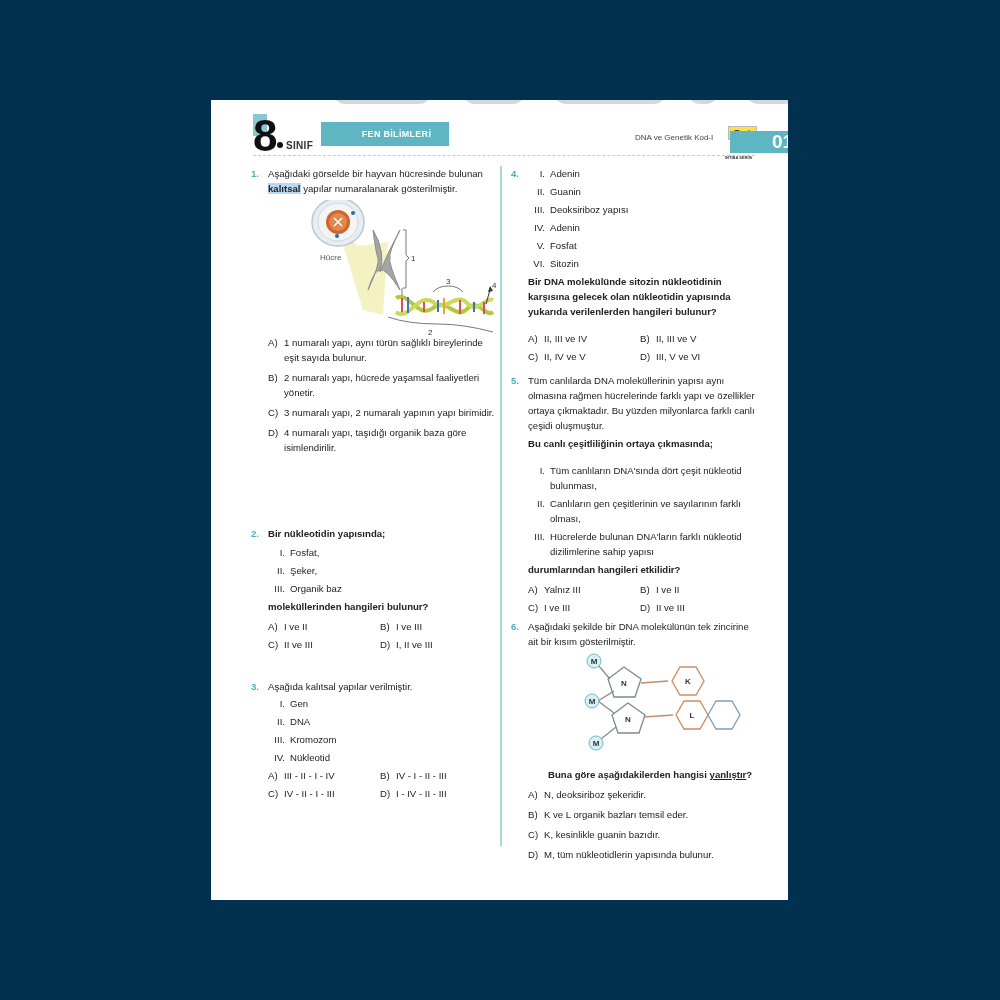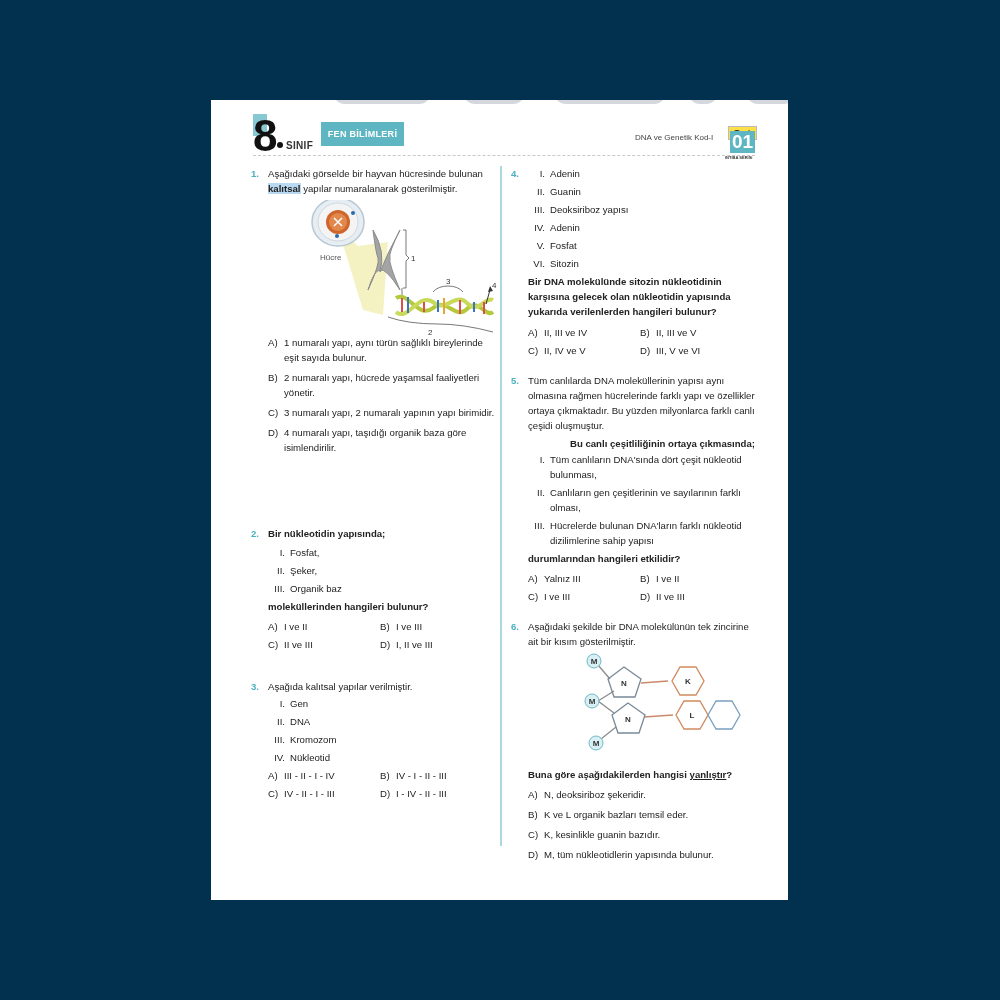--- a/index.html
+++ b/index.html
@@ -10,24 +10,24 @@
   .page {
     position:absolute; left:211px; top:100px; width:577px; height:800px;
     background:#fff; overflow:hidden;
   }
   .tabs-shadow { position:absolute; top:-8px; left:0; width:100%; height:14px; }
   .tabs-shadow span { position:absolute; top:0; height:12px; background:#c9ced3; border-radius:0 0 30px 30px; opacity:.8; }
   .hdr-num { position:absolute; left:42px; top:14px; font-size:44px; font-weight:bold; color:#111; line-height:44px; }
   .hdr-num-bg { position:absolute; left:42px; top:14px; width:14px; height:22px; background:#5fb6c3; opacity:.75; }
   .hdr-dot { position:absolute; left:66px; top:42px; width:6px; height:6px; border-radius:50%; background:#111; }
   .hdr-sinif { position:absolute; left:75px; top:40px; font-size:10px; font-weight:bold; color:#333; letter-spacing:.3px; }
-  .hdr-subject { position:absolute; left:110px; top:22px; width:83px; height:24px; background:#5fb6c3; color:#fff; font-size:9px; font-weight:bold; display:flex; align-items:center; justify-content:center; letter-spacing:.3px; }
+  .hdr-subject { position:absolute; left:110px; top:22px; width:105px; height:24px; background:#5fb6c3; color:#fff; font-size:9px; font-weight:bold; display:flex; align-items:center; justify-content:center; letter-spacing:.3px;padding-left:23px; }
   .hdr-topic { position:absolute; left:424px; top:33px; font-size:8px; color:#444; }
   .test-label { position:absolute; left:517px; top:26px; width:27px; height:12px; border:1px solid #bbb; font-size:8px; font-weight:bold; text-align:center; line-height:12px; background:#fde047; }
-  .test-num { position:absolute; left:519px; top:31px; width:25px; height:22px; background:#5fb6c3; color:#fff; font-size:19px; font-weight:bold; text-align:center; line-height:22px; }
+  .test-num { position:absolute; left:519px; top:31px; width:25px; height:22px; background:#5fb6c3; color:#fff; font-size:19px; font-weight:bold; text-align:center; line-height:22px;padding-left:40px; }
   .test-series { position:absolute; left:514px; top:55px; font-size:4px; color:#333; font-weight:bold; }
   .hdr-line { position:absolute; left:42px; top:55px; width:502px; border-top:1px dashed #c9c9c9; }
   .col-divider { position:absolute; left:289px; top:66px; width:2px; height:680px; background:#a9d8de; }
   .col { position:absolute; font-size:9.6px; line-height:15px; }
   .col.left { left:40px; top:66px; width:244px; }
   .col.right { left:300px; top:66px; width:244px; }
   .q { position:absolute; left:0; width:244px; }
   .qnum { position:absolute; left:0; top:0; color:#4bb0c0; font-weight:bold; }
   .qbody { margin-left:17px; }
   .bold { font-weight:bold; }
@@ -247,21 +247,21 @@
             <span>Adenin</span>
           </div>
         <div class="roman">
             <span class="r">V.</span>
             <span>Fosfat</span>
           </div>
         <div class="roman">
             <span class="r">VI.</span>
             <span>Sitozin</span>
           </div>
-        <div class="bold" style="margin-bottom:6px;">Bir DNA molekülünde sitozin nükleotidinin karşısına gelecek olan nükleotidin yapısında yukarıda verilenlerden hangileri bulunur?</div>
+        <div class="bold" style="margin-bottom:12px;">Bir DNA molekülünde sitozin nükleotidinin karşısına gelecek olan nükleotidin yapısında yukarıda verilenlerden hangileri bulunur?</div>
         <div class="opt2">
           <div>
               <span class="l">A)</span>
               <span>II, III ve IV</span>
             </div>
           <div>
               <span class="l">B)</span>
               <span>II, III ve V</span>
             </div>
         </div>
@@ -275,21 +275,21 @@
               <span>III, V ve VI</span>
             </div>
         </div>
       </div>
     </div>
 
     <div class="q" style="top:207px;">
       <span class="qnum">5.</span>
       <div class="qbody">
         <div style="margin-bottom:3px;">Tüm canlılarda DNA moleküllerinin yapısı aynı olmasına rağmen hücrelerinde farklı yapı ve özellikler ortaya çıkmaktadır. Bu yüzden milyonlarca farklı canlı çeşidi oluşmuştur.</div>
-        <div class="bold" style="margin-bottom:1px;text-align:right;">Bu canlı çeşitliliğinin ortaya çıkmasında;</div>
+        <div class="bold" style="margin-bottom:12px;">Bu canlı çeşitliliğinin ortaya çıkmasında;</div>
         <div class="roman">
             <span class="r">I.</span>
             <span>Tüm canlıların DNA'sında dört çeşit nükleotid bulunması,</span>
           </div>
         <div class="roman">
             <span class="r">II.</span>
             <span>Canlıların gen çeşitlerinin ve sayılarının farklı olması,</span>
           </div>
         <div class="roman">
             <span class="r">III.</span>
@@ -352,21 +352,21 @@
               <text x="66" y="11">M</text>
               <text x="64" y="51">M</text>
               <text x="68" y="93">M</text>
               <text x="96" y="33">N</text>
               <text x="100" y="69">N</text>
               <text x="160" y="31">K</text>
               <text x="164" y="65">L</text>
             </g>
           </svg>
         </div>
-        <div class="bold" style="margin-top:14px; margin-bottom:5px;">
+        <div class="bold" style="margin-top:14px; margin-bottom:5px;margin-left:20px;">
           <span>Buna göre aşağıdakilerden hangisi </span><span class="u">yanlıştır</span><span>?</span>
         </div>
         <div class="opt">
             <span class="l">A)</span>
             <span>N, deoksiriboz şekeridir.</span>
           </div>
         <div class="opt">
             <span class="l">B)</span>
             <span>K ve L organik bazları temsil eder.</span>
           </div>

